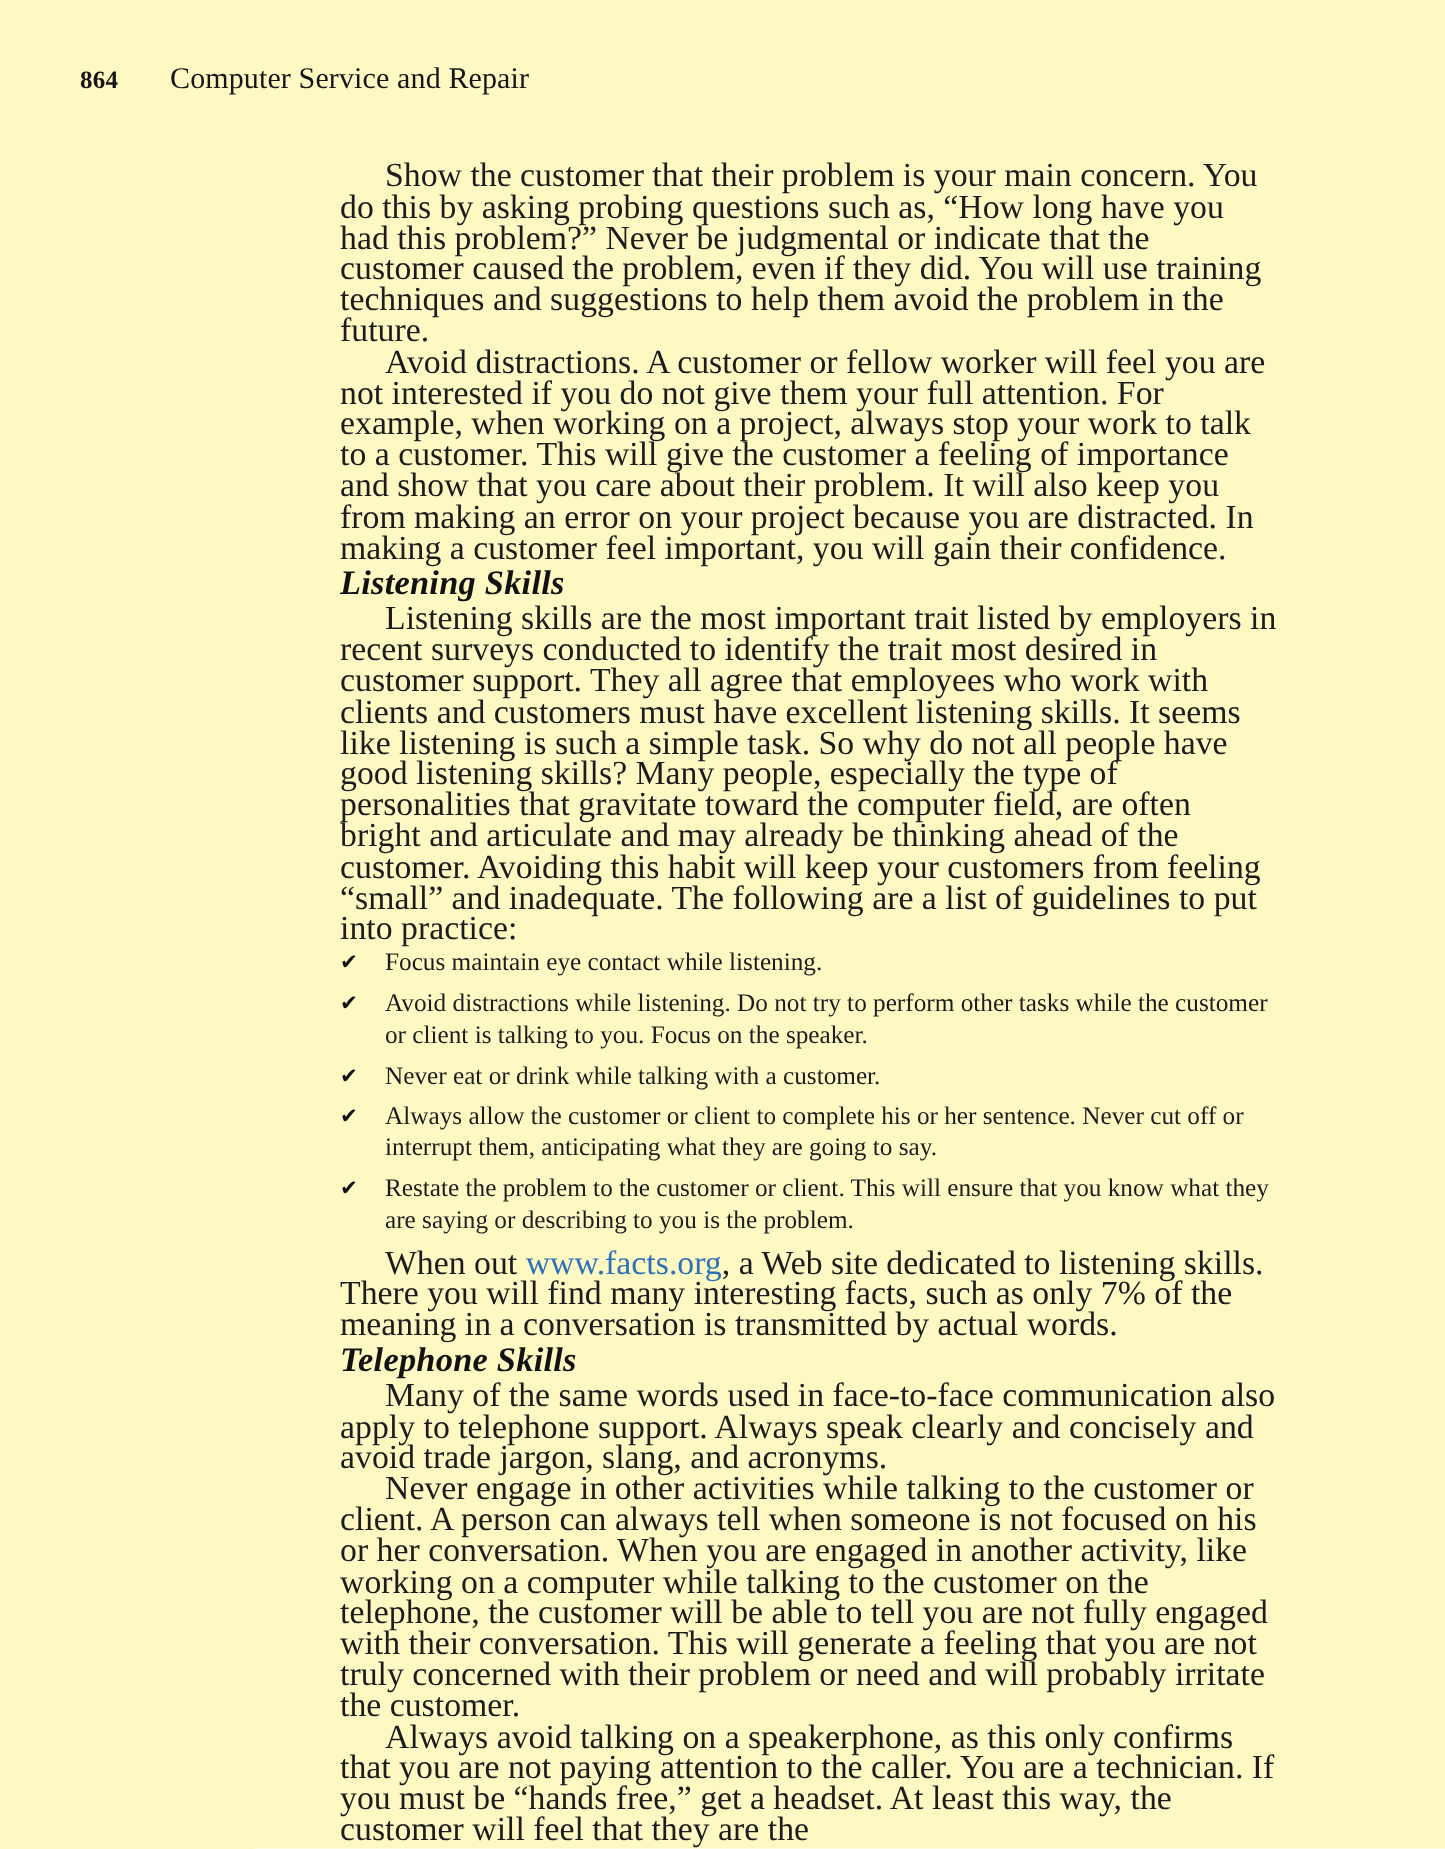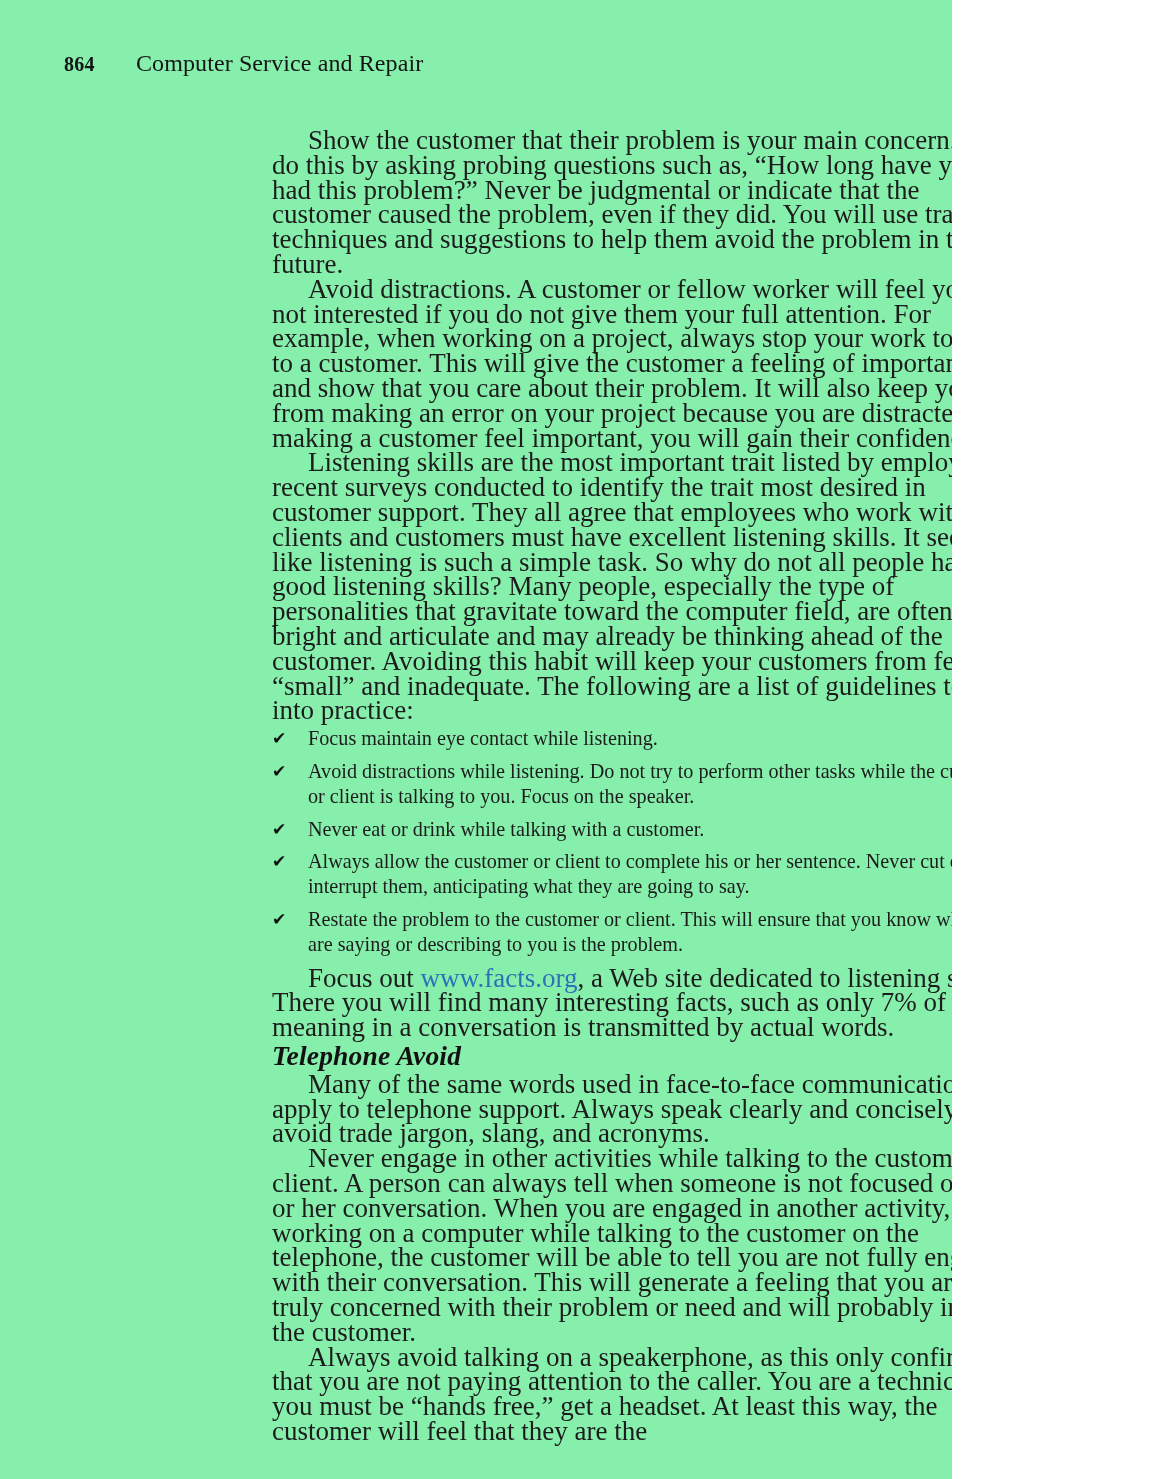--- a/index.html
+++ b/index.html
@@ -7,23 +7,23 @@
     margin: 0;
     padding: 0;
     background: #ffffff;
   }
   body {
     font-family: "Liberation Serif", "DejaVu Serif", serif;
     color: #1a1a1a;
   }
   .page {
     position: relative;
-    width: 952px;
+    width: 1156px;
     height: 1479px;
-    background: #86efac;
+    background: #fef9c3;
     overflow: hidden;
     box-sizing: border-box;
     text-decoration: underline;
   }
 
   
   .running-head {
     position: absolute;
     left: 64px;
     top: 50px;
@@ -124,20 +124,21 @@
     <span class="folio">864</span>
     <span class="head-title">Computer Service and Repair</span>
   </div>
 
   <div class="column">
 
     <p class="body-para para-gap-0">Show the customer that their problem is your main concern. You do this by asking probing questions such as, “How long have you had this problem?” Never be judgmental or indicate that the customer caused the problem, even if they did. You will use training techniques and suggestions to help them avoid the problem in the future.</p>
 
     <p class="body-para">Avoid distractions. A customer or fellow worker will feel you are not interested if you do not give them your full attention. For example, when working on a project, always stop your work to talk to a customer. This will give the customer a feeling of importance and show that you care about their problem. It will also keep you from making an error on your project because you are distracted. In making a customer feel important, you will gain their confidence.</p>
 
+    <h2 class="section-heading heading-listening">Listening Skills</h2>
 
     <p class="body-para">Listening skills are the most important trait listed by employers in recent surveys conducted to identify the trait most desired in customer support. They all agree that employees who work with clients and customers must have excellent listening skills. It seems like listening is such a simple task. So why do not all people have good listening skills? Many people, especially the type of personalities that gravitate toward the computer field, are often bright and articulate and may already be thinking ahead of the customer. Avoiding this habit will keep your customers from feeling “small” and inadequate. The following are a list of guidelines to put into practice:</p>
 
     <ul class="check-list">
       <li>
         <span class="check-mark">✔</span>
         <span class="li-text">Focus maintain eye contact while listening.</span>
       </li>
       <li>
         <span class="check-mark">✔</span>
@@ -150,23 +151,23 @@
       <li>
         <span class="check-mark">✔</span>
         <span class="li-text">Always allow the customer or client to complete his or her sentence. Never cut off or interrupt them, anticipating what they are going to say.</span>
       </li>
       <li>
         <span class="check-mark">✔</span>
         <span class="li-text">Restate the problem to the customer or client. This will ensure that you know what they are saying or describing to you is the problem.</span>
       </li>
     </ul>
 
-    <p class="body-para" style="margin-top:9px;"><span>Focus out </span><a class="weblink" href="#">www.facts.org</a><span>, a Web site dedicated to listening skills. There you will find many interesting facts, such as only 7% of the meaning in a conversation is transmitted by actual words.</span></p>
+    <p class="body-para" style="margin-top:9px;"><span>When out </span><a class="weblink" href="#">www.facts.org</a><span>, a Web site dedicated to listening skills. There you will find many interesting facts, such as only 7% of the meaning in a conversation is transmitted by actual words.</span></p>
 
-    <h2 class="section-heading heading-telephone">Telephone Avoid</h2>
+    <h2 class="section-heading heading-telephone">Telephone Skills</h2>
 
     <p class="body-para">Many of the same words used in face-to-face communication also apply to telephone support. Always speak clearly and concisely and avoid trade jargon, slang, and acronyms.</p>
 
     <p class="body-para">Never engage in other activities while talking to the customer or client. A person can always tell when someone is not focused on his or her conversation. When you are engaged in another activity, like working on a computer while talking to the customer on the telephone, the customer will be able to tell you are not fully engaged with their conversation. This will generate a feeling that you are not truly concerned with their problem or need and will probably irritate the customer.</p>
 
     <p class="body-para">Always avoid talking on a speakerphone, as this only confirms that you are not paying attention to the caller. You are a technician. If you must be “hands free,” get a headset. At least this way, the customer will feel that they are the</p>
 
   </div>
 </div>
 

